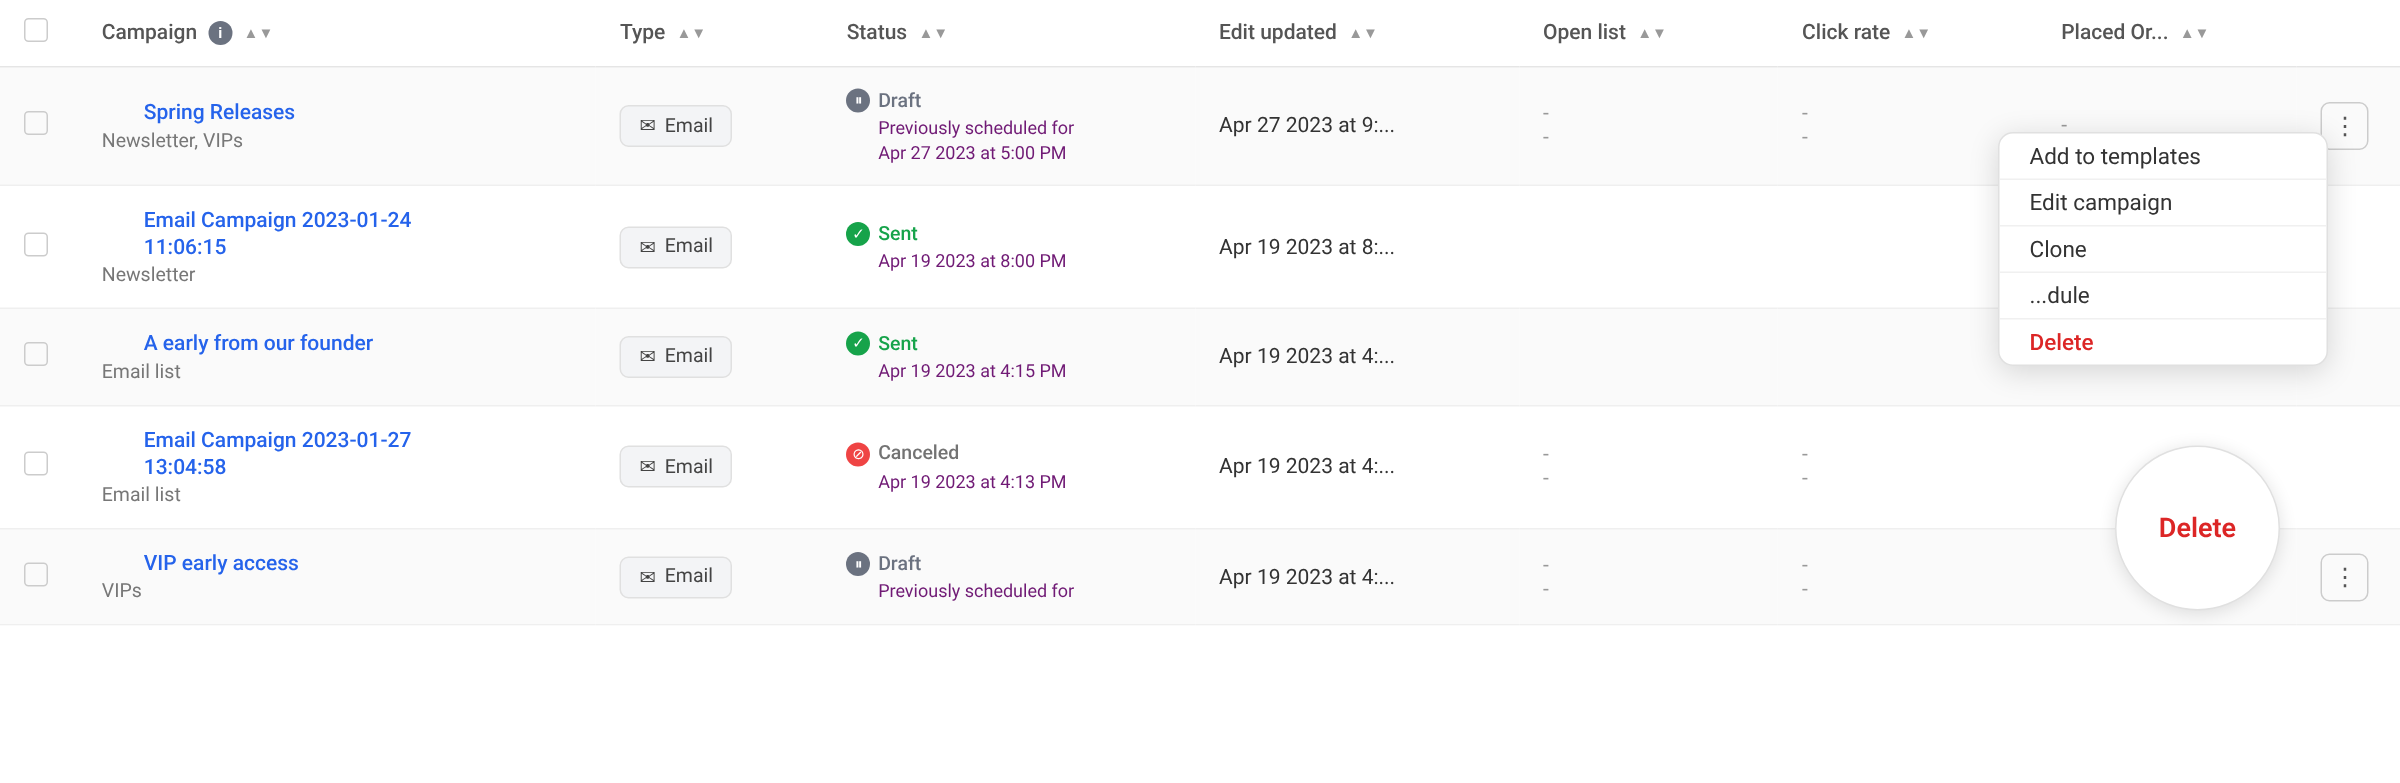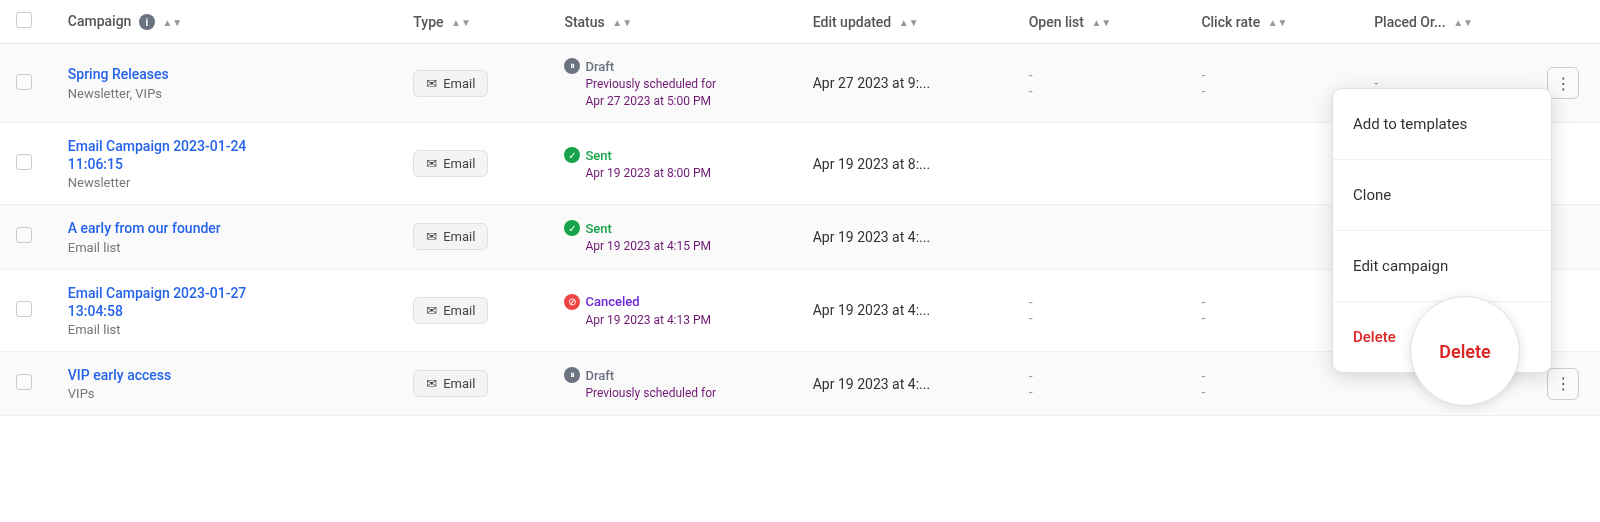--- a/index.html
+++ b/index.html
@@ -56,20 +56,21 @@
     tbody td {
       padding: 14px 16px;
       vertical-align: middle;
     }
 
     .campaign-name {
       color: #2563eb;
       font-weight: 500;
       font-size: 14px;
       line-height: 1.3;
+      margin-left: 28px;
     }
 
     .campaign-sub {
       color: #777;
       font-size: 13px;
       margin-top: 2px;
     }
 
     .type-badge {
       display: inline-flex;
@@ -123,21 +124,21 @@
       background: #ef4444;
     }
 
     .status-label {
       font-weight: 500;
       font-size: 13px;
     }
 
     .status-label.draft { color: #6b7280; text-align: right; }
     .status-label.sent { color: #16a34a; }
-    .status-label.cancelled { color: #6d28d9; }
+    .status-label.cancelled { color: #737373; }
 
     .status-detail {
       color: #701a75;
       font-size: 12px;
       margin-left: 21px;
       margin-top: 1px;
     }
 
     .dash { color: #999; }
 
@@ -177,21 +178,21 @@
       background: #fff;
       border: 1px solid #e0e0e0;
       border-radius: 10px;
       box-shadow: 0 4px 20px rgba(0,0,0,0.15);
       width: 220px;
       z-index: 100;
       overflow: hidden;
     }
 
     .context-menu-item {
-      padding: 26px 20px;
+      padding: 6px 20px;
       font-size: 15px;
       color: #333;
       cursor: pointer;
       border-bottom: 1px solid #f0f0f0;
     }
 
     .context-menu-item:last-child {
       border-bottom: none;
     }
 
@@ -419,21 +420,22 @@
           <td class="col-placed"><span></span></td>
           <td class="col-actions">
             <button class="three-dot-btn">⋮</button>
           </td>
         </tr>
       </tbody>
   </table>
 
   <div class="context-menu">
     <div class="context-menu-item">Add to templates</div>
+    <div class="context-menu-item">Edit campaign</div>
     <div class="context-menu-item">Clone</div>
-    <div class="context-menu-item">Edit campaign</div>
+    <div class="context-menu-item">...dule</div>
     <div class="context-menu-item delete-item">Delete</div>
   </div>
 
   <div class="delete-circle">
     <span>Delete</span>
   </div>
 </div>
 
 </body></html>

